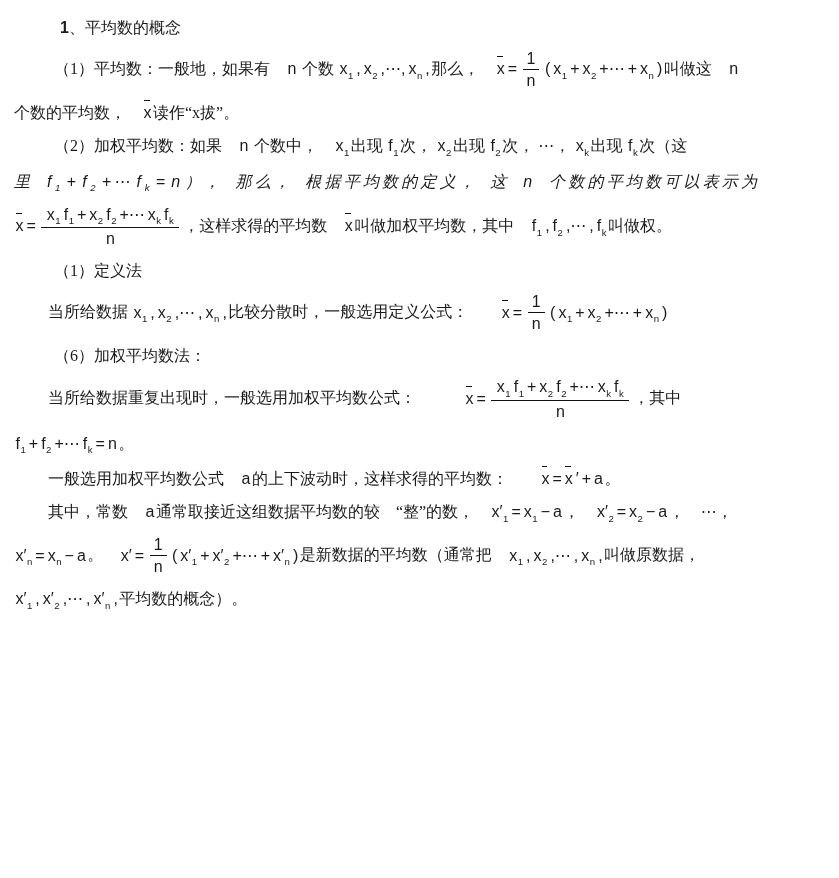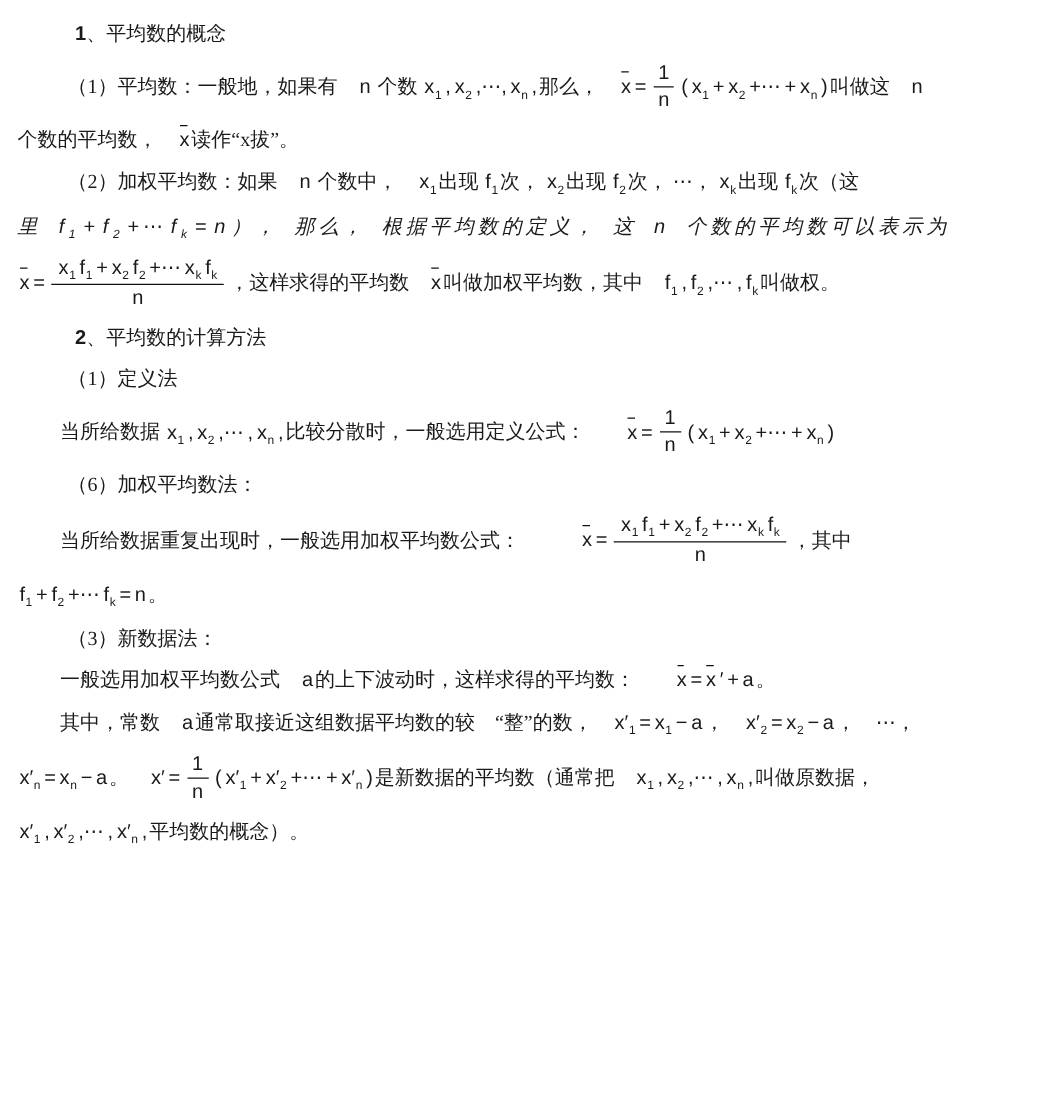--- a/index.html
+++ b/index.html
@@ -37,24 +37,22 @@
 </head>
 <body>
 
 <div id="doc-body">
     <div class="line" style="padding-left: 46px;"><span class="cn bold">1</span><span class="cn">、平均数的概念</span></div>
     <div class="line tall" style="padding-left: 40px;"><span class="cn">（1）平均数：一般地，如果有　</span><span class="math"><span class="mt">n</span></span><span class="cn"> 个数 </span><span class="math"><span class="mt">x<span class="sub">1</span></span><span class="mt">,</span><span class="mt">x<span class="sub">2</span></span><span class="mt">,⋯,</span><span class="mt">x<span class="sub">n</span></span><span class="mt">,</span></span><span class="cn">那么，　</span><span class="math"><span class="mt bar">x</span><span class="mt">=</span><span class="frac"><span class="fnum">1</span><span class="fden">n</span></span><span class="mt">(</span><span class="mt">x<span class="sub">1</span></span><span class="mt">+</span><span class="mt">x<span class="sub">2</span></span><span class="mt">+⋯</span><span class="mt">+</span><span class="mt">x<span class="sub">n</span></span><span class="mt">)</span></span><span class="cn">叫做这　</span><span class="math"><span class="mt">n</span></span></div>
     <div class="line"><span class="cn">个数的平均数，　</span><span class="math"><span class="mt bar">x</span></span><span class="cn">读作“x拔”。</span></div>
     <div class="line" style="padding-left: 40px;"><span class="cn">（2）加权平均数：如果　</span><span class="math"><span class="mt">n</span></span><span class="cn"> 个数中，　</span><span class="math"><span class="mt">x<span class="sub">1</span></span></span><span class="cn">出现 </span><span class="math"><span class="mt">f<span class="sub">1</span></span></span><span class="cn">次， </span><span class="math"><span class="mt">x<span class="sub">2</span></span></span><span class="cn">出现 </span><span class="math"><span class="mt">f<span class="sub">2</span></span></span><span class="cn">次， ⋯， </span><span class="math"><span class="mt">x<span class="sub">k</span></span></span><span class="cn">出现 </span><span class="math"><span class="mt">f<span class="sub">k</span></span></span><span class="cn">次（这</span></div>
     <div class="line spread"><span class="cn">里 </span><span class="math"><span class="mt">f<span class="sub">1</span></span><span class="mt">+</span><span class="mt">f<span class="sub">2</span></span><span class="mt">+⋯</span><span class="mt">f<span class="sub">k</span></span><span class="mt">=</span><span class="mt">n</span></span><span class="cn">）， 那么， 根据平均数的定义， 这 </span><span class="math"><span class="mt">n</span></span><span class="cn"> 个数的平均数可以表示为</span></div>
     <div class="line tall"><span class="math"><span class="mt bar">x</span><span class="mt">=</span><span class="frac"><span class="fnum"><span class="mt">x<span class="sub">1</span></span><span class="mt">f<span class="sub">1</span></span><span class="mt">+</span><span class="mt">x<span class="sub">2</span></span><span class="mt">f<span class="sub">2</span></span><span class="mt">+⋯</span><span class="mt">x<span class="sub">k</span></span><span class="mt">f<span class="sub">k</span></span></span><span class="fden">n</span></span></span><span class="cn">，这样求得的平均数　</span><span class="math"><span class="mt bar">x</span></span><span class="cn">叫做加权平均数，其中　</span><span class="math"><span class="mt">f<span class="sub">1</span></span><span class="mt">,</span><span class="mt">f<span class="sub">2</span></span><span class="mt">,⋯</span><span class="mt">,</span><span class="mt">f<span class="sub">k</span></span></span><span class="cn">叫做权。</span></div>
-    <div class="line" style="padding-left: 46px;"><span class="cn bold">2</span><span class="cn">、平均数的计算方法</span></div>
     <div class="line" style="padding-left: 40px;"><span class="cn">（1）定义法</span></div>
     <div class="line tall" style="padding-left: 34px;"><span class="cn">当所给数据 </span><span class="math"><span class="mt">x<span class="sub">1</span></span><span class="mt">,</span><span class="mt">x<span class="sub">2</span></span><span class="mt">,⋯</span><span class="mt">,</span><span class="mt">x<span class="sub">n</span></span><span class="mt">,</span></span><span class="cn">比较分散时，一般选用定义公式：　　</span><span class="math"><span class="mt bar">x</span><span class="mt">=</span><span class="frac"><span class="fnum">1</span><span class="fden">n</span></span><span class="mt">(</span><span class="mt">x<span class="sub">1</span></span><span class="mt">+</span><span class="mt">x<span class="sub">2</span></span><span class="mt">+⋯</span><span class="mt">+</span><span class="mt">x<span class="sub">n</span></span><span class="mt">)</span></span></div>
     <div class="line" style="padding-left: 40px;"><span class="cn">（6）加权平均数法：</span></div>
     <div class="line tall" style="padding-left: 34px;"><span class="cn">当所给数据重复出现时，一般选用加权平均数公式：　　　</span><span class="math"><span class="mt bar">x</span><span class="mt">=</span><span class="frac"><span class="fnum"><span class="mt">x<span class="sub">1</span></span><span class="mt">f<span class="sub">1</span></span><span class="mt">+</span><span class="mt">x<span class="sub">2</span></span><span class="mt">f<span class="sub">2</span></span><span class="mt">+⋯</span><span class="mt">x<span class="sub">k</span></span><span class="mt">f<span class="sub">k</span></span></span><span class="fden">n</span></span></span><span class="cn">，其中</span></div>
     <div class="line"><span class="math"><span class="mt">f<span class="sub">1</span></span><span class="mt">+</span><span class="mt">f<span class="sub">2</span></span><span class="mt">+⋯</span><span class="mt">f<span class="sub">k</span></span><span class="mt">=</span><span class="mt">n</span></span><span class="cn">。</span></div>
-    <div class="line" style="padding-left: 40px;"><span class="cn">（3）新数据法：</span></div>
     <div class="line" style="padding-left: 34px;"><span class="cn">一般选用加权平均数公式　</span><span class="math"><span class="mt">a</span></span><span class="cn">的上下波动时，这样求得的平均数：　　</span><span class="math"><span class="mt bar">x</span><span class="mt">=</span><span class="mt bar">x</span><span class="mt">′</span><span class="mt">+</span><span class="mt">a</span></span><span class="cn">。</span></div>
     <div class="line" style="padding-left: 34px;"><span class="cn">其中，常数　</span><span class="math"><span class="mt">a</span></span><span class="cn">通常取接近这组数据平均数的较　“整”的数，　</span><span class="math"><span class="mt">x′<span class="sub">1</span></span><span class="mt">=</span><span class="mt">x<span class="sub">1</span></span><span class="mt">−</span><span class="mt">a</span></span><span class="cn">，　</span><span class="math"><span class="mt">x′<span class="sub">2</span></span><span class="mt">=</span><span class="mt">x<span class="sub">2</span></span><span class="mt">−</span><span class="mt">a</span></span><span class="cn">，　⋯，</span></div>
     <div class="line tall"><span class="math"><span class="mt">x′<span class="sub">n</span></span><span class="mt">=</span><span class="mt">x<span class="sub">n</span></span><span class="mt">−</span><span class="mt">a</span></span><span class="cn">。　</span><span class="math"><span class="mt">x′</span><span class="mt">=</span><span class="frac"><span class="fnum">1</span><span class="fden">n</span></span><span class="mt">(</span><span class="mt">x′<span class="sub">1</span></span><span class="mt">+</span><span class="mt">x′<span class="sub">2</span></span><span class="mt">+⋯</span><span class="mt">+</span><span class="mt">x′<span class="sub">n</span></span><span class="mt">)</span></span><span class="cn">是新数据的平均数（通常把　</span><span class="math"><span class="mt">x<span class="sub">1</span></span><span class="mt">,</span><span class="mt">x<span class="sub">2</span></span><span class="mt">,⋯</span><span class="mt">,</span><span class="mt">x<span class="sub">n</span></span><span class="mt">,</span></span><span class="cn">叫做原数据，</span></div>
     <div class="line"><span class="math"><span class="mt">x′<span class="sub">1</span></span><span class="mt">,</span><span class="mt">x′<span class="sub">2</span></span><span class="mt">,⋯</span><span class="mt">,</span><span class="mt">x′<span class="sub">n</span></span><span class="mt">,</span></span><span class="cn">平均数的概念）。</span></div>
   </div>
 
 </body></html>

